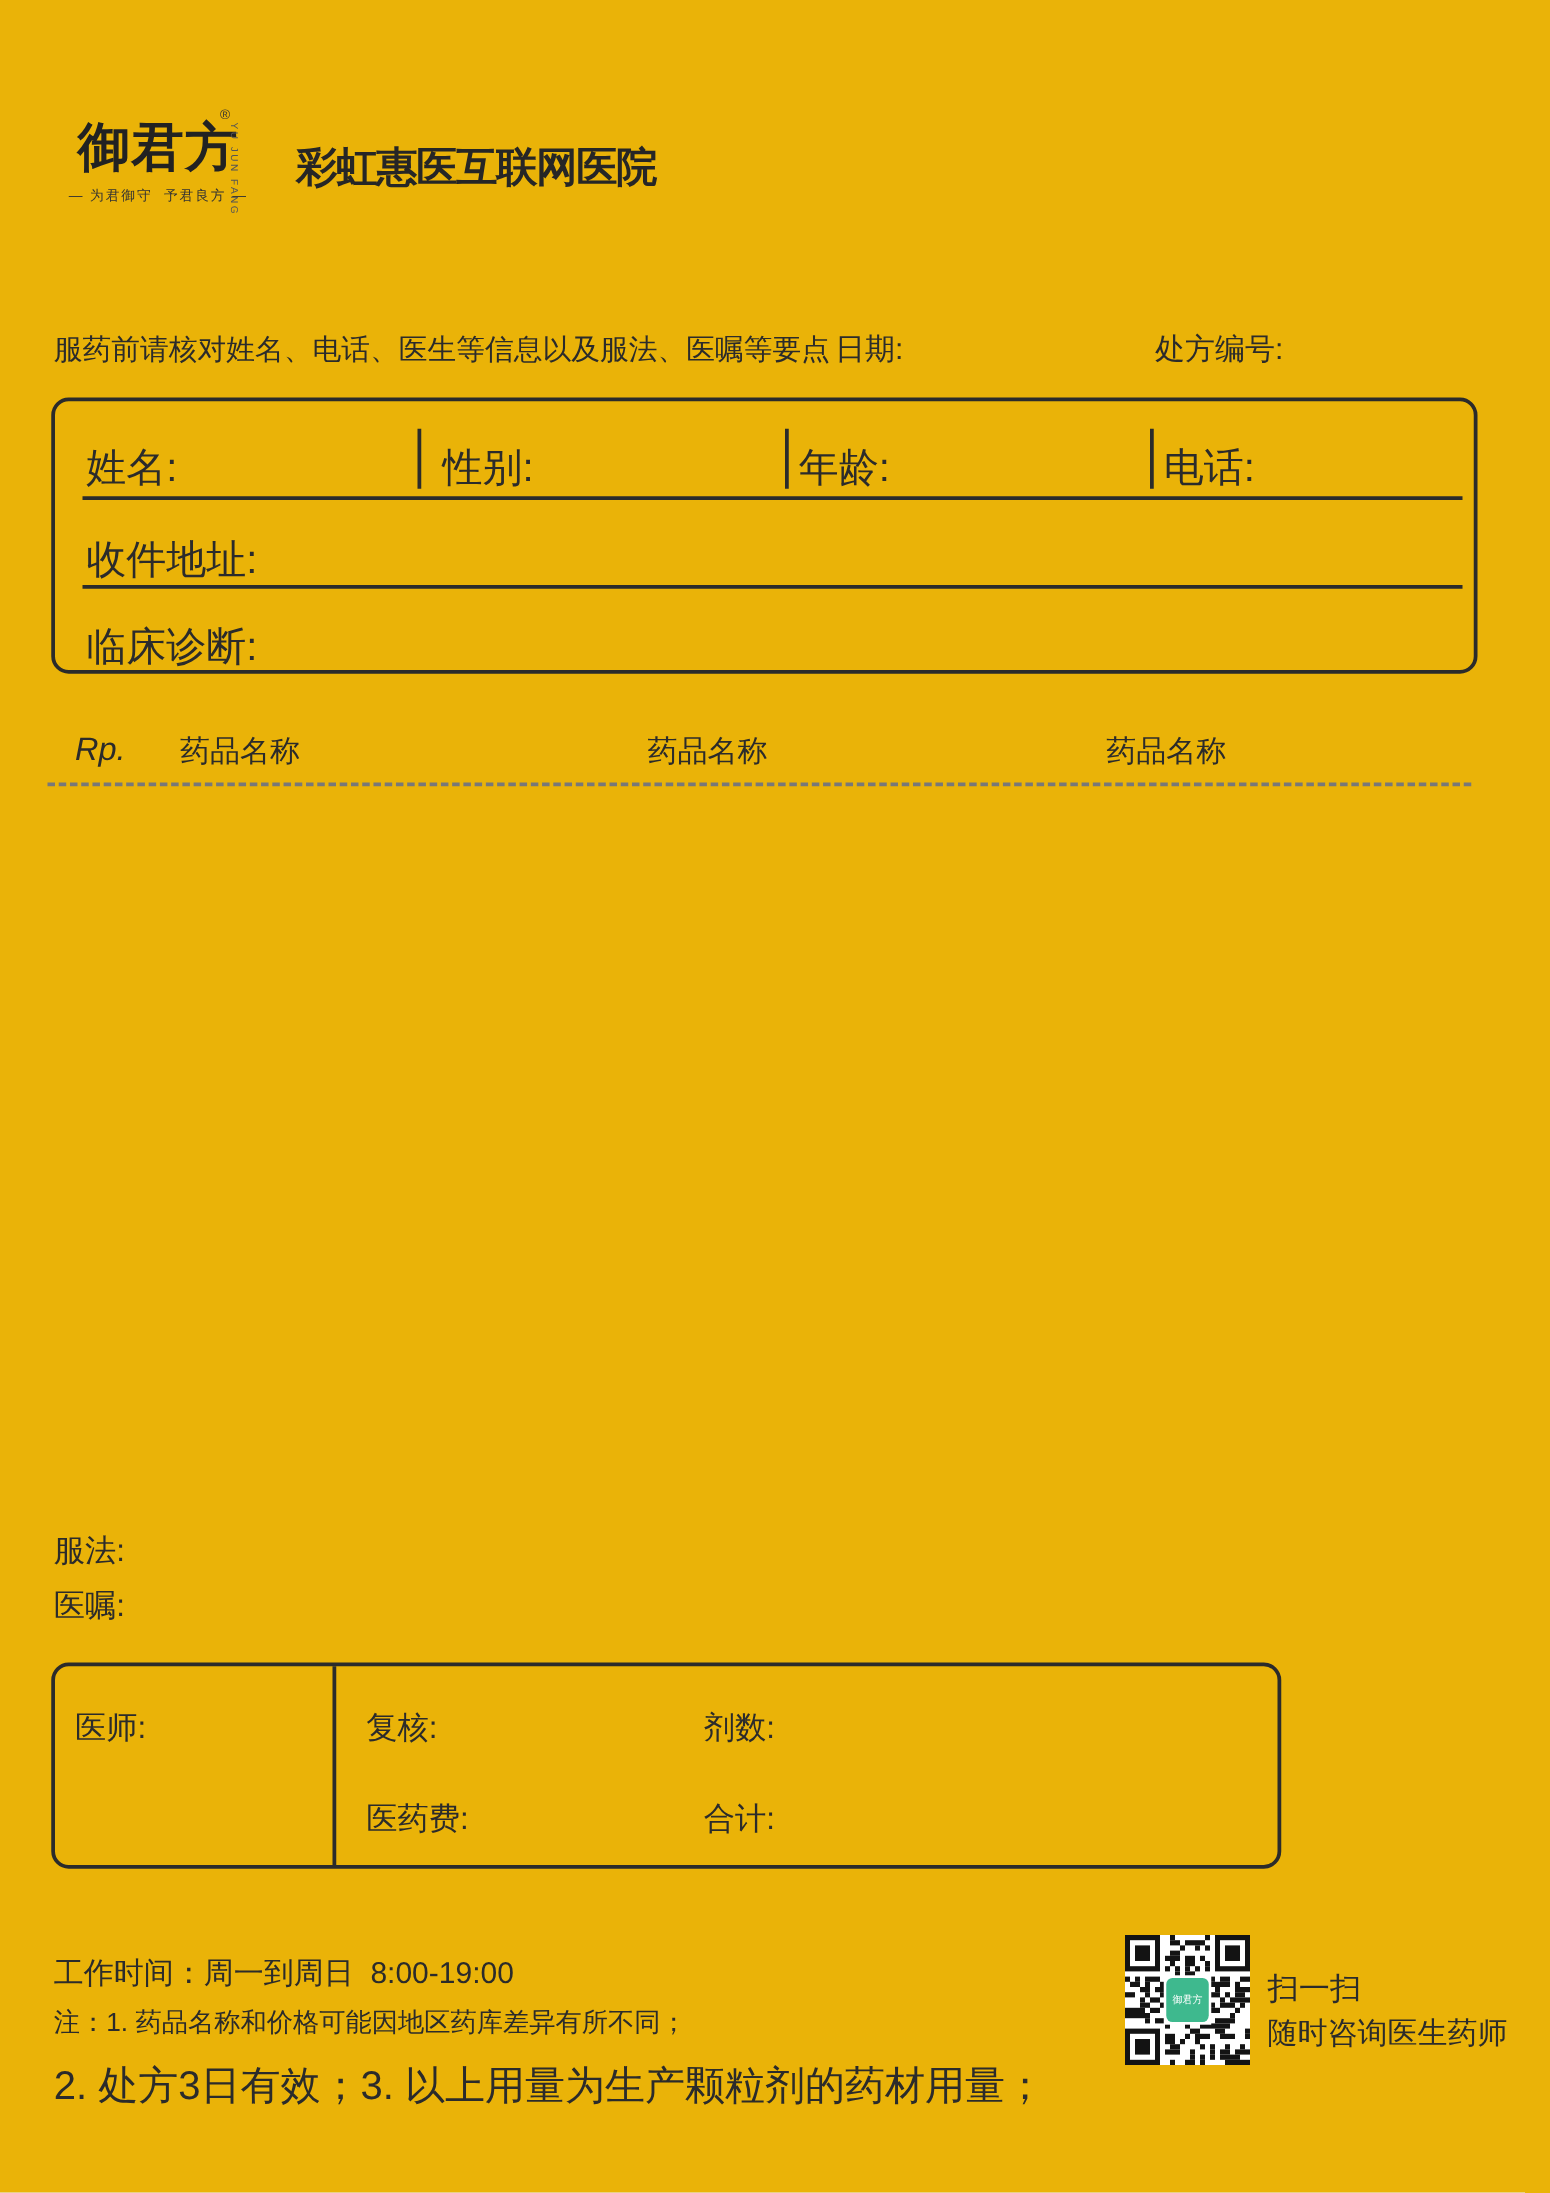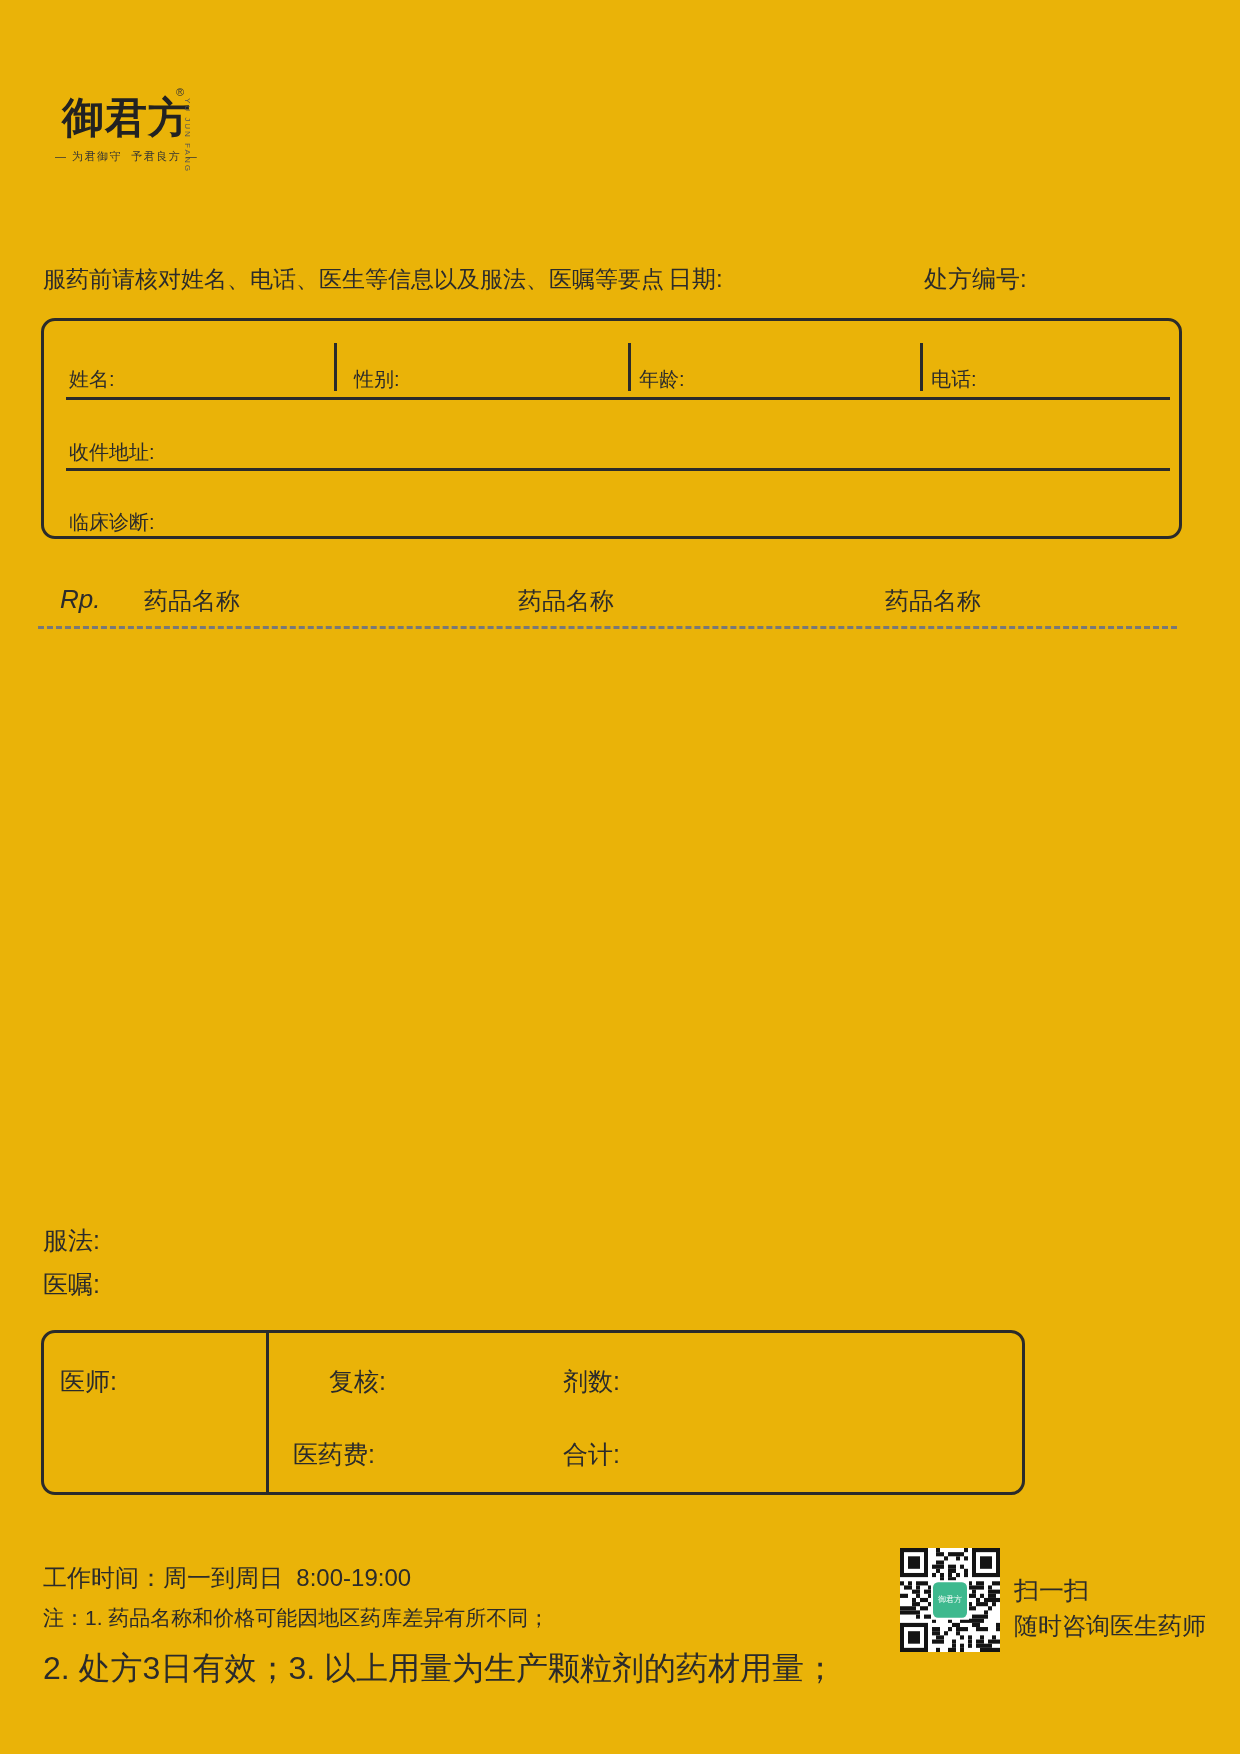--- a/index.html
+++ b/index.html
@@ -39,21 +39,21 @@
   .notice    { left:43px;  top:264px; font-size:23px; }
   .date-lb   { left:668px; top:263px; font-size:24px; }
   .rxno-lb   { left:924px; top:263px; font-size:24px; }
 
   
   .patient-box {
     position:absolute; left:41px; top:318px;
     width:1141px; height:221px;
     border:3px solid #2b2b2b; border-radius:14px;
   }
-  .patient-box .lb { position:absolute; font-size:20px; white-space:pre;margin-top:13px; }
+  .patient-box .lb { position:absolute; font-size:32px; white-space:pre; }
   .lb-name    { left:25px;  top:32px; }
   .lb-gender  { left:310px; top:32px; }
   .lb-age     { left:595px; top:32px; }
   .lb-phone   { left:887px; top:32px; }
   .vsep { position:absolute; top:22px; height:48px; width:3px; background:#2b2b2b; }
   .vsep1 { left:290px; } .vsep2 { left:584px; } .vsep3 { left:876px; }
   .hline { position:absolute; left:22px; width:1104px; height:3px; background:#2b2b2b; }
   .hline1 { top:76px; } .hline2 { top:147px; }
   .lb-address   { left:25px; top:105px; }
   .lb-diagnosis { left:25px; top:175px; }
@@ -74,21 +74,21 @@
 
   
   .signoff-box {
     position:absolute; left:41px; top:1330px;
     width:984px; height:165px;
     border:3px solid #2b2b2b; border-radius:14px;
   }
   .signoff-box .lb { position:absolute; font-size:25px; white-space:pre; }
   .signoff-divider { position:absolute; left:222px; top:0; bottom:0; width:3px; background:#2b2b2b; }
   .lb-doctor { left:16px;  top:32px; }
-  .lb-review { left:249px; top:32px;margin-left:36px; }
+  .lb-review { left:249px; top:32px; }
   .lb-doses  { left:519px; top:32px; }
   .lb-fee    { left:249px; top:105px; }
   .lb-total  { left:519px; top:105px; }
 
   
   .work-hours { left:43px; top:1562px; font-size:24px; }
   .note1      { left:43px; top:1604px; font-size:21px; }
   .note2      { left:43px; top:1647px; font-size:32px; }
   .qr-wrap    { position:absolute; left:900px; top:1548px; width:100px; height:104px; }
   .scan-lb    { left:1014px; top:1574px; font-size:25px; }
@@ -96,20 +96,21 @@
 </style>
 </head>
 <body>
 
 <div class="page">
 
   <div class="abs logo-text">御君方</div>
   <div class="abs logo-reg">®</div>
   <div class="abs logo-vertical">YU JUN FANG</div>
   <div class="abs logo-tagline">— 为君御守  予君良方 —</div>
+  <div class="abs hospital-title">彩虹惠医互联网医院</div>
 
   <div class="abs notice">服药前请核对姓名、电话、医生等信息以及服法、医嘱等要点</div>
   <div class="abs date-lb">日期:</div>
   <div class="abs rxno-lb">处方编号:</div>
 
   <div class="patient-box">
     <span class="lb lb-name">姓名:</span>
     <span class="vsep vsep1"></span>
     <span class="lb lb-gender">性别:</span>
     <span class="vsep vsep2"></span>

